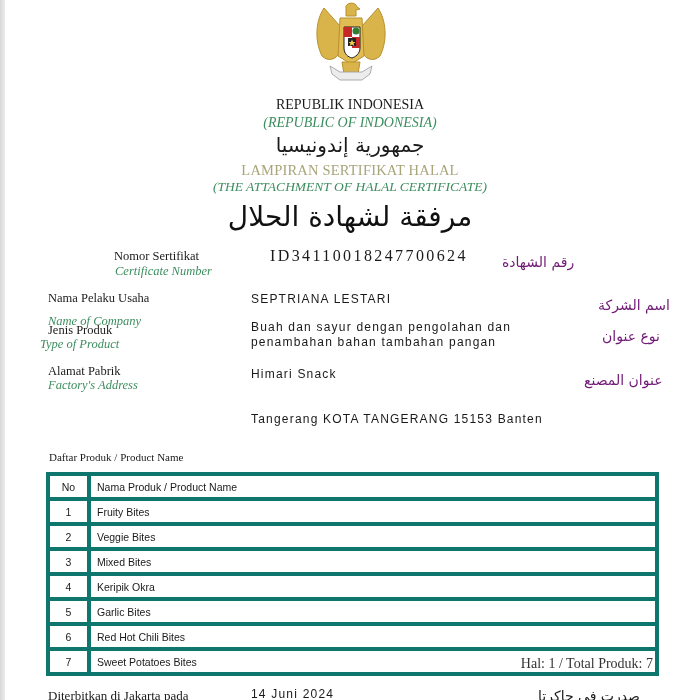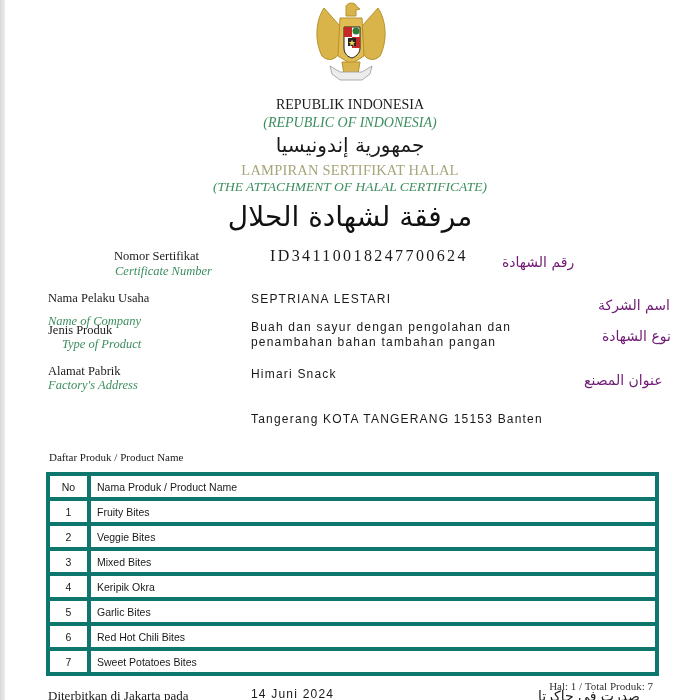--- a/index.html
+++ b/index.html
@@ -32,21 +32,21 @@
   .list-title { position: absolute; left: 49px; top: 451px; font-size: 11px; color: #1a1a1a; }
   table.products {
     position: absolute; left: 46px; top: 472px; width: 613px;
     border-collapse: collapse;
     font-family: "Liberation Sans", sans-serif; font-size: 10.5px; color: #1a1a1a;
   }
   table.products td, table.products th {
     border: 4px solid #0f766e; height: 21px; padding: 0 6px; font-weight: normal; text-align: left;
   }
   table.products .col-no { width: 25px; text-align: center; }
-  .footer-hal { position: absolute; right: 47px; top: 656px; font-size: 11px; color: #333; margin-top: 24px; }
+  .footer-hal { position: absolute; right: 47px; top: 656px; font-size: 14px; color: #333; }
   .issued { position: absolute; left: 48px; top: 688px; font-size: 13px; }
   .issued-date { position: absolute; left: 251px; top: 687px; font-family: "Liberation Sans", sans-serif; font-size: 12px; letter-spacing: 1.2px; }
   .issued-ar { position: absolute; right: 60px; top: 688px; font-family: "DejaVu Sans", sans-serif; font-size: 14px; }
 </style>
 </head>
 <body>
 
 <div class="left-edge"></div>
 
 <svg class="emblem" viewBox="0 0 82 86">
@@ -81,24 +81,24 @@
 <div class="abs lbl-en" style="left:115px; top:264px;">Certificate Number</div>
 <div class="abs cert-no" style="left:270px; top:247px;">ID34110018247700624</div>
 <div class="abs ar" style="left:502px; top:254px;">رقم الشهادة</div>
 
 <div class="abs lbl-id" style="left:48px; top:291px;">Nama Pelaku Usaha</div>
 <div class="abs lbl-en" style="left:48px; top:305px;margin-top:9px;">Name of Company</div>
 <div class="abs val" style="left:251px; top:292px;">SEPTRIANA LESTARI</div>
 <div class="abs ar" style="left:598px; top:297px;">اسم الشركة</div>
 
 <div class="abs lbl-id" style="left:48px; top:323px;">Jenis Produk</div>
-<div class="abs lbl-en" style="left:62px; top:337px;">Type of Product</div>
+<div class="abs lbl-en" style="left:40px; top:337px;">Type of Product</div>
 <div class="abs val" style="left:251px; top:320px;">Buah dan sayur dengan pengolahan dan</div>
 <div class="abs val" style="left:251px; top:335px;">penambahan bahan tambahan pangan</div>
-<div class="abs ar" style="left:602px; top:328px;">نوع الشهادة</div>
+<div class="abs ar" style="left:602px; top:328px;">نوع عنوان</div>
 
 <div class="abs lbl-id" style="left:48px; top:364px;">Alamat Pabrik</div>
 <div class="abs lbl-en" style="left:48px; top:378px;">Factory's Address</div>
 <div class="abs val" style="left:251px; top:367px;">Himari Snack</div>
 <div class="abs val" style="left:251px; top:412px;">Tangerang KOTA TANGERANG 15153 Banten</div>
 <div class="abs ar" style="left:584px; top:372px;">عنوان المصنع</div>
 
 <div class="list-title">Daftar Produk / Product Name</div>
 <table class="products">
   <thead>

